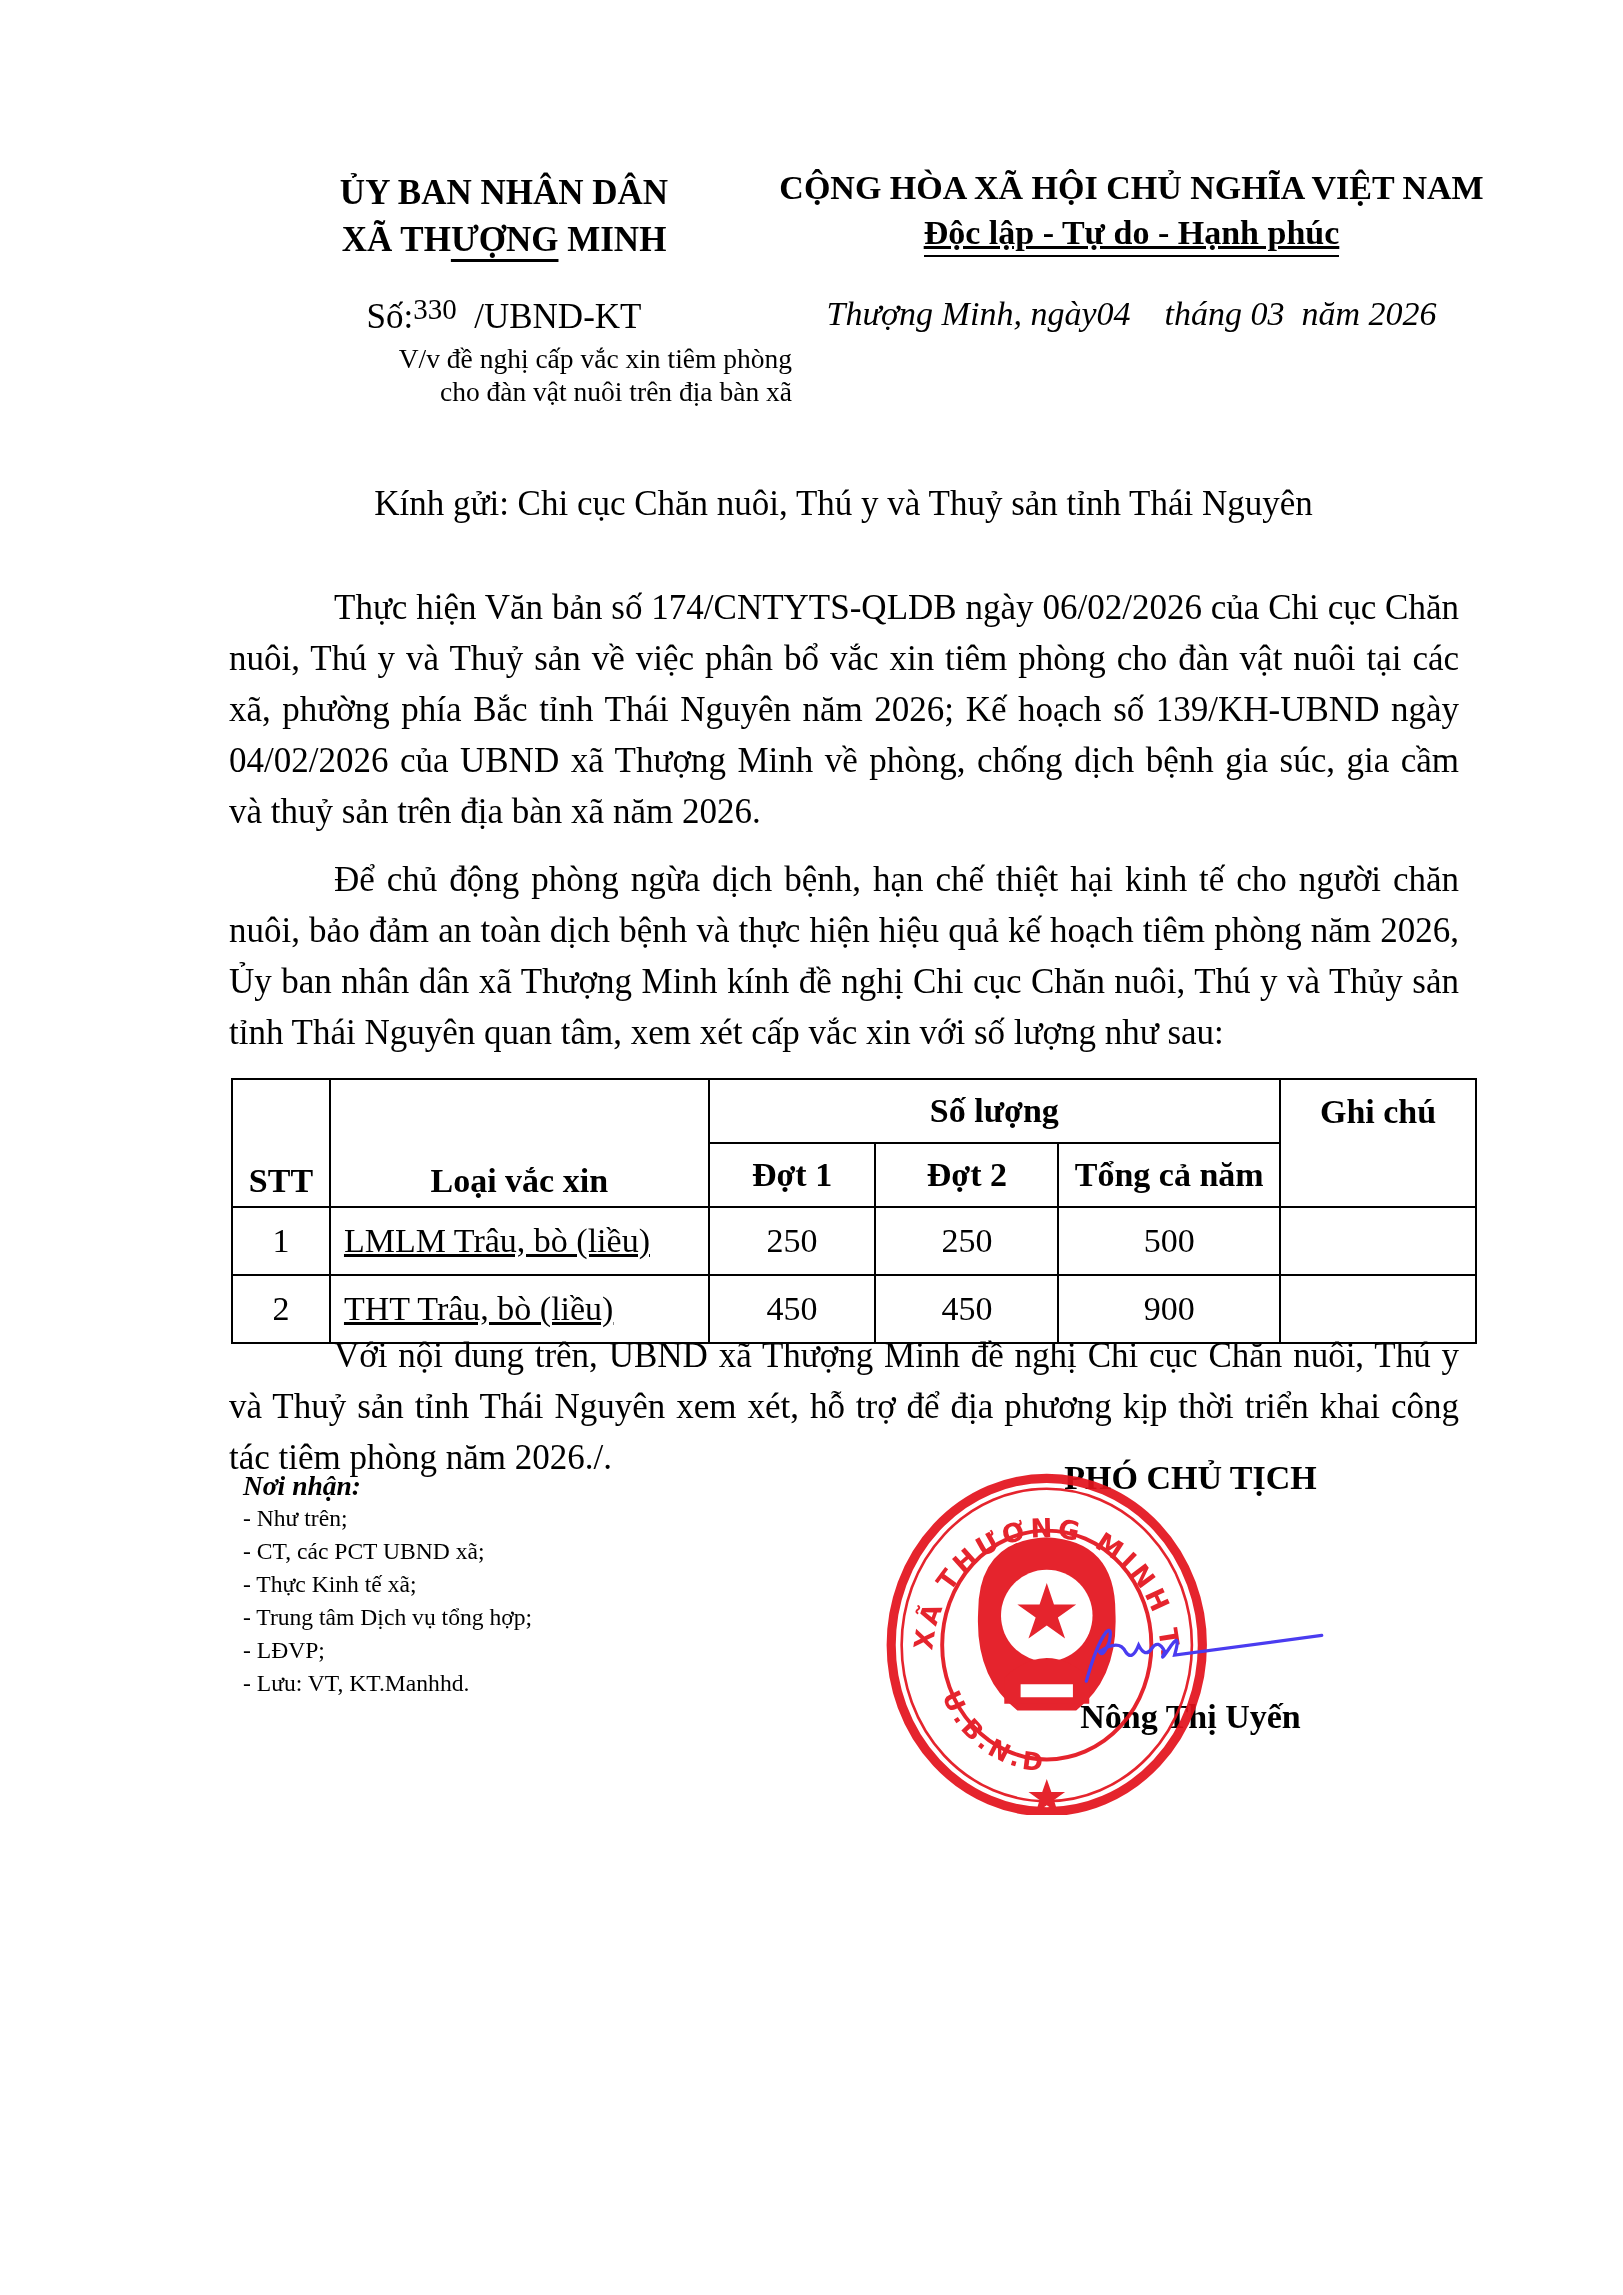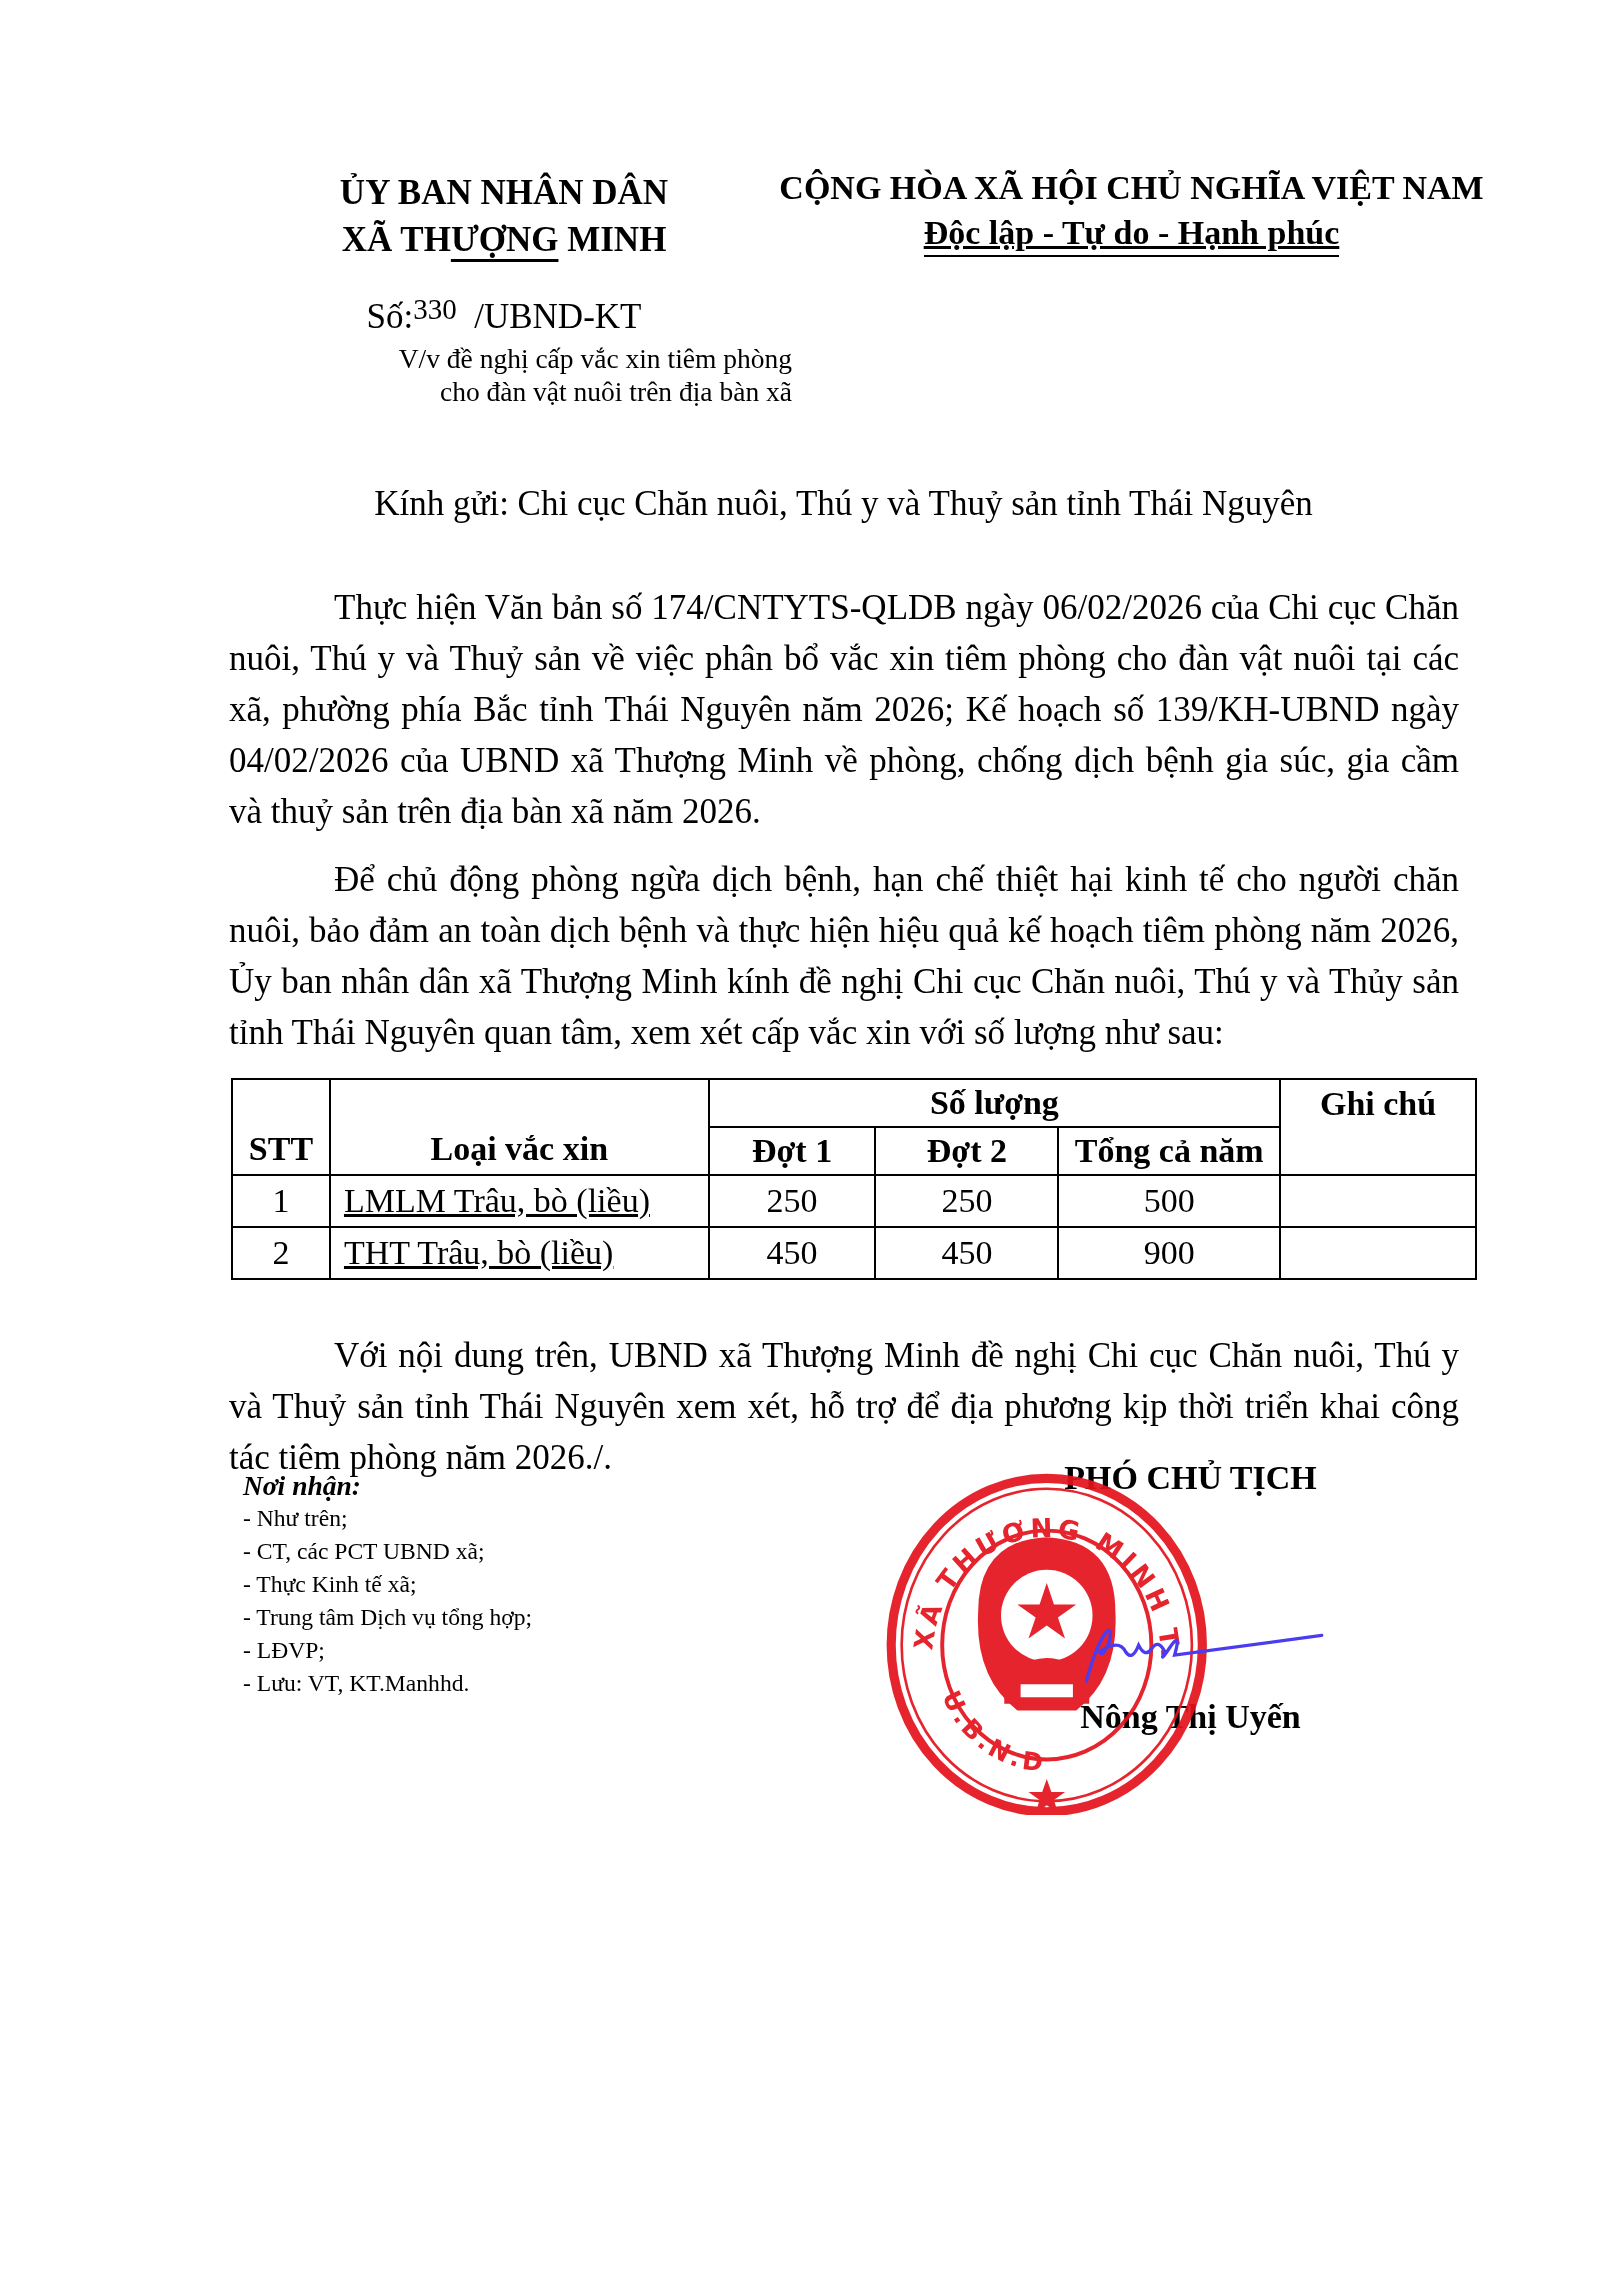--- a/index.html
+++ b/index.html
@@ -24,21 +24,21 @@
 
   
   #recipient { left: 222px; top: 481px; width: 1243px; font-size: 35px; text-align: center; line-height: 46px; }
   .para { left: 229px; width: 1230px; font-size: 35px; line-height: 51px; text-align: justify; text-indent: 105px; }
   #para1 { top: 582px; }
   #para2 { top: 854px; }
   #para3 { top: 1282px; margin-top: 48px; }
 
   
   #vaccine-table { left: 231px; top: 1078px; width: 1246px; border-collapse: collapse; font-size: 34px; }
-  #vaccine-table td, #vaccine-table th { border: 2px solid #000; text-align: center; padding: 0; margin-top: 46px; }
+  #vaccine-table td, #vaccine-table th { border: 2px solid #000; text-align: center; padding: 8px; margin-top: 46px; }
   #vaccine-table th { font-weight: bold; }
   #vaccine-table .hrow1 th { height: 46px; }
   #vaccine-table .hrow2 th { height: 46px; }
   #vaccine-table .drow td { height: 50px; }
   #vaccine-table td.left { text-align: left; padding-left: 13px; text-decoration: underline; }
 
   
   #recipients { left: 243px; top: 1469px; width: 589px; }
   #recipients .title { font-size: 27.5px; font-weight: bold; font-style: italic; line-height: 33px; }
   #recipients .item { font-size: 23.6px; line-height: 33px; }
@@ -59,20 +59,21 @@
   <div id="docnum"><span>Số:</span><sup>330</sup><span style="white-space:pre">  /UBND-KT</span></div>
   <div id="subject">
     <div>V/v đề nghị cấp vắc xin tiêm phòng</div>
     <div>cho đàn vật nuôi trên địa bàn xã</div>
   </div>
 </div>
 
 <div id="hdr-right" class="abs">
   <div id="nation">CỘNG HÒA XÃ HỘI CHỦ NGHĨA VIỆT NAM</div>
   <div id="motto"><span>Độc lập - Tự do - Hạnh phúc</span></div>
+  <div id="placedate" style="white-space:pre">Thượng Minh, ngày04    tháng 03  năm 2026</div>
 </div>
 
 <div id="recipient" class="abs">Kính gửi: Chi cục Chăn nuôi, Thú y và Thuỷ sản tỉnh Thái Nguyên</div>
 
 <div id="para1" class="abs para">Thực hiện Văn bản số 174/CNTYTS-QLDB ngày 06/02/2026 của Chi cục Chăn nuôi, Thú y và Thuỷ sản về việc phân bổ vắc xin tiêm phòng cho đàn vật nuôi tại các xã, phường phía Bắc tỉnh Thái Nguyên năm 2026; Kế hoạch số 139/KH-UBND ngày 04/02/2026 của UBND xã Thượng Minh về phòng, chống dịch bệnh gia súc, gia cầm và thuỷ sản trên địa bàn xã năm 2026.</div>
 <div id="para2" class="abs para">Để chủ động phòng ngừa dịch bệnh, hạn chế thiệt hại kinh tế cho người chăn nuôi, bảo đảm an toàn dịch bệnh và thực hiện hiệu quả kế hoạch tiêm phòng năm 2026, Ủy ban nhân dân xã Thượng Minh kính đề nghị Chi cục Chăn nuôi, Thú y và Thủy sản tỉnh Thái Nguyên quan tâm, xem xét cấp vắc xin với số lượng như sau:</div>
 
 <table id="vaccine-table" class="abs">
   <colgroup>
     <col style="width:98px">

